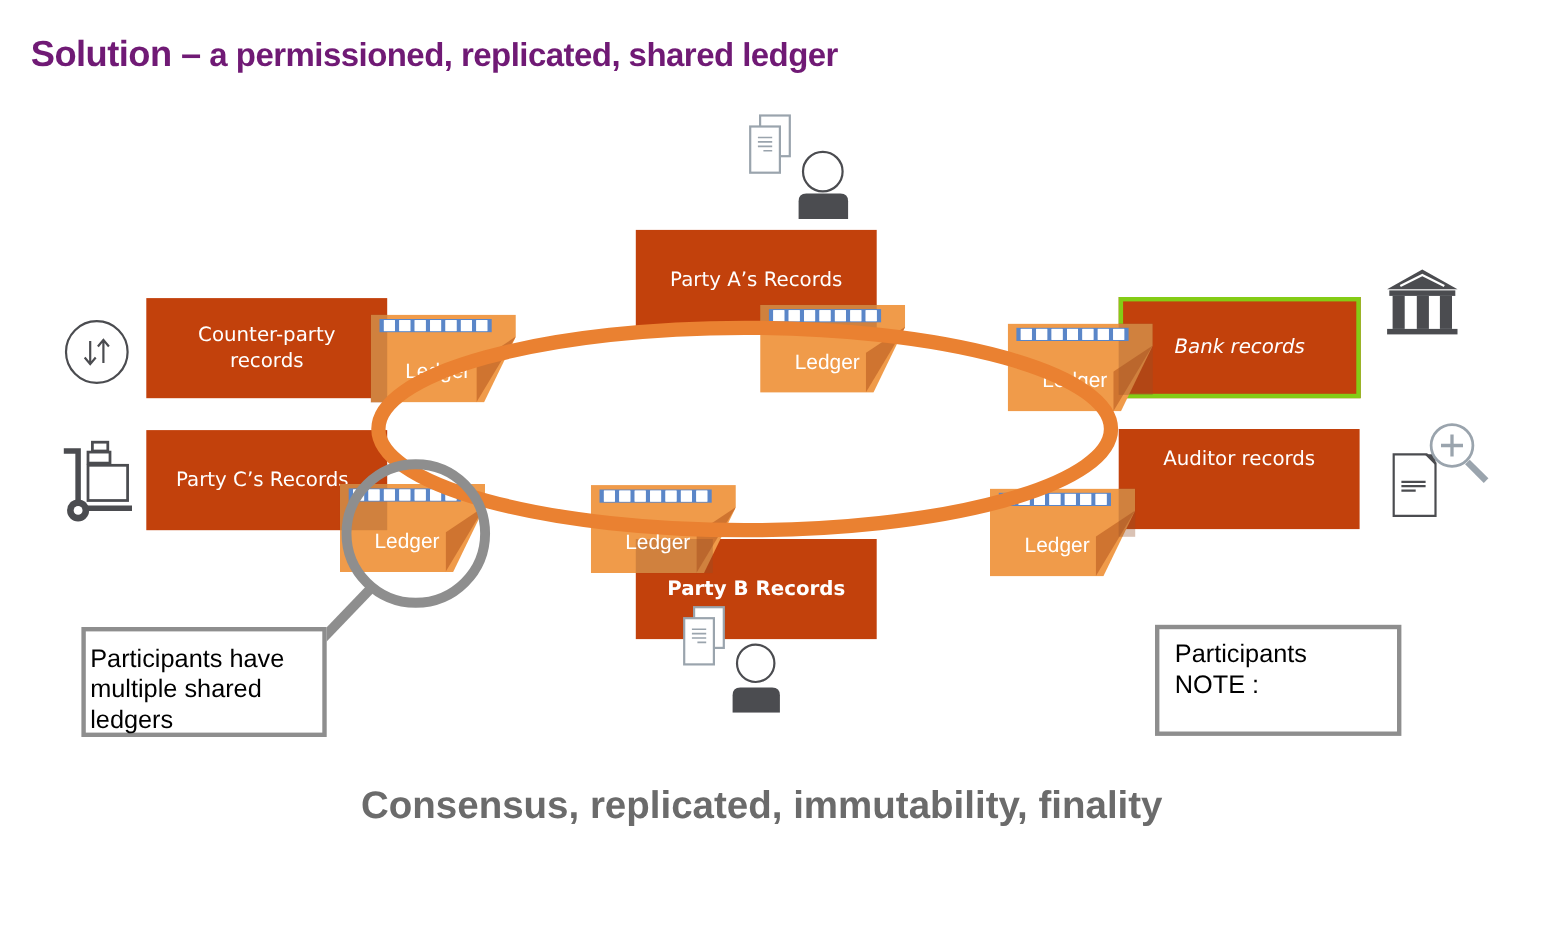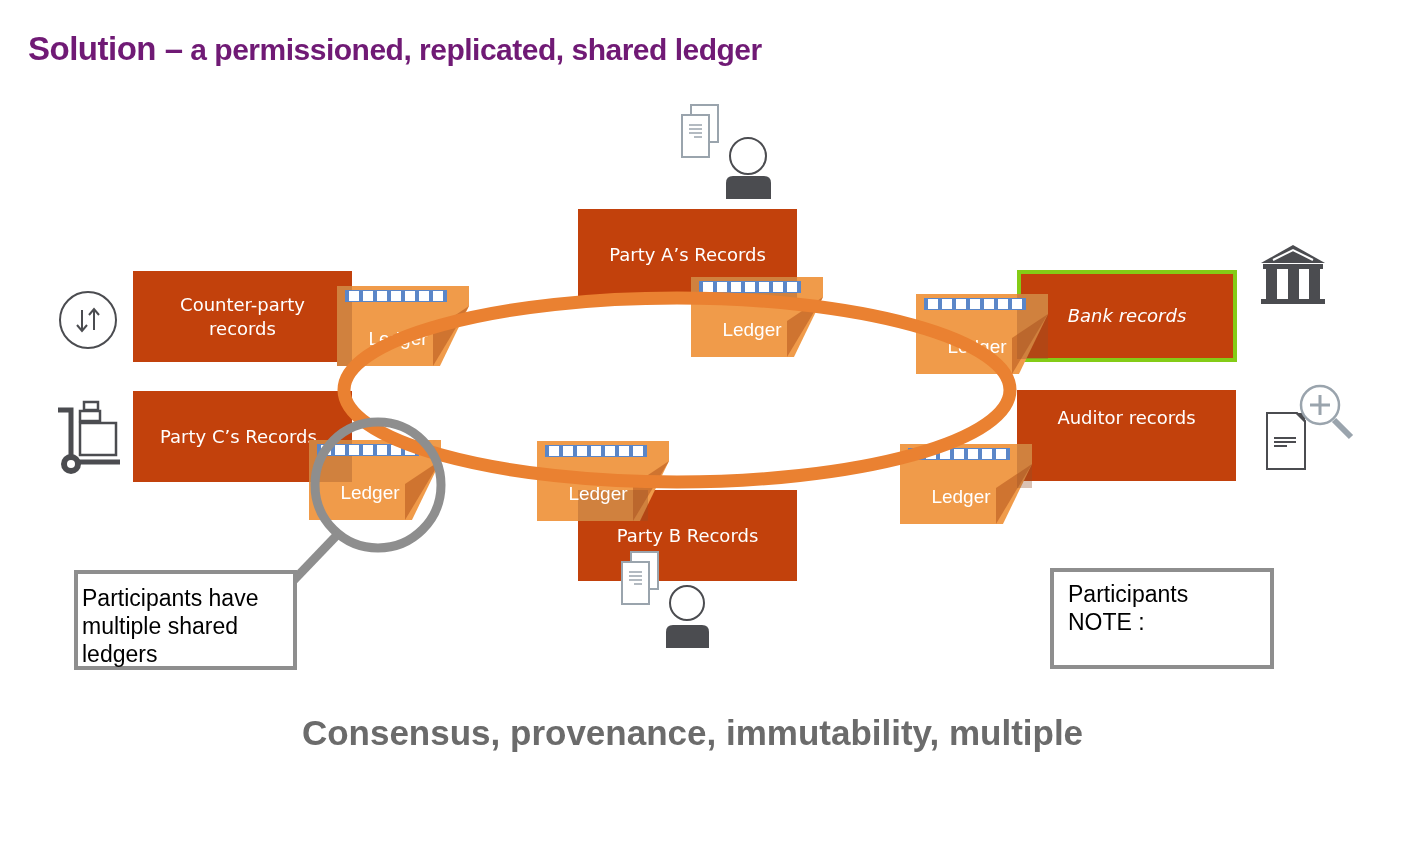--- a/index.html
+++ b/index.html
@@ -36,21 +36,21 @@
 </div>
 <div class="record bordered" style="left:1017px;top:270px;width:220px;height:92px;padding-left:0px;">
   <span style="padding-left:0;">Bank records</span>
 </div>
 <div class="record" style="left:133px;top:391px;width:219px;height:91px;justify-content:flex-start;padding-left:27px;">
   <span>Party C’s Records</span>
 </div>
 <div class="record" style="left:1017px;top:390px;width:219px;height:91px;align-items:flex-start;padding-top:16px;">
   <span>Auditor records</span>
 </div>
-<div class="record" style="left:578px;top:490px;width:219px;height:91px;align-items:flex-start;padding-top:34px;">
+<div class="record" style="left:578px;top:490px;width:219px;height:91px;align-items:flex-start;padding-top:34px;font-weight:bold;">
   <span>Party B Records</span>
 </div>
 
 <div class="ledger" style="left:337px;top:286px;">
   <div class="body"></div>
     <div class="fold"></div>
   <div class="shade" style="left:0;top:0;width:15px;height:80px;"></div>
   <div class="chain">
       <span></span>
       <span></span>
@@ -197,13 +197,13 @@
 </svg>
 
 <div class="callout" style="left:74px;top:570px;width:223px;height:100px;padding-top:10px;">
   <span>Participants have multiple shared ledgers</span>
 </div>
 <div class="callout" style="left:1050px;top:568px;width:224px;height:101px;padding-top:8px;padding-left:14px;">
   <div>Participants</div>
   <div>NOTE :</div>
 </div>
 
-<div class="footer">Consensus, provenance, immutability, multiple</div>
+<div class="footer">Consensus, replicated, immutability, finality</div>
 
 </body></html>

